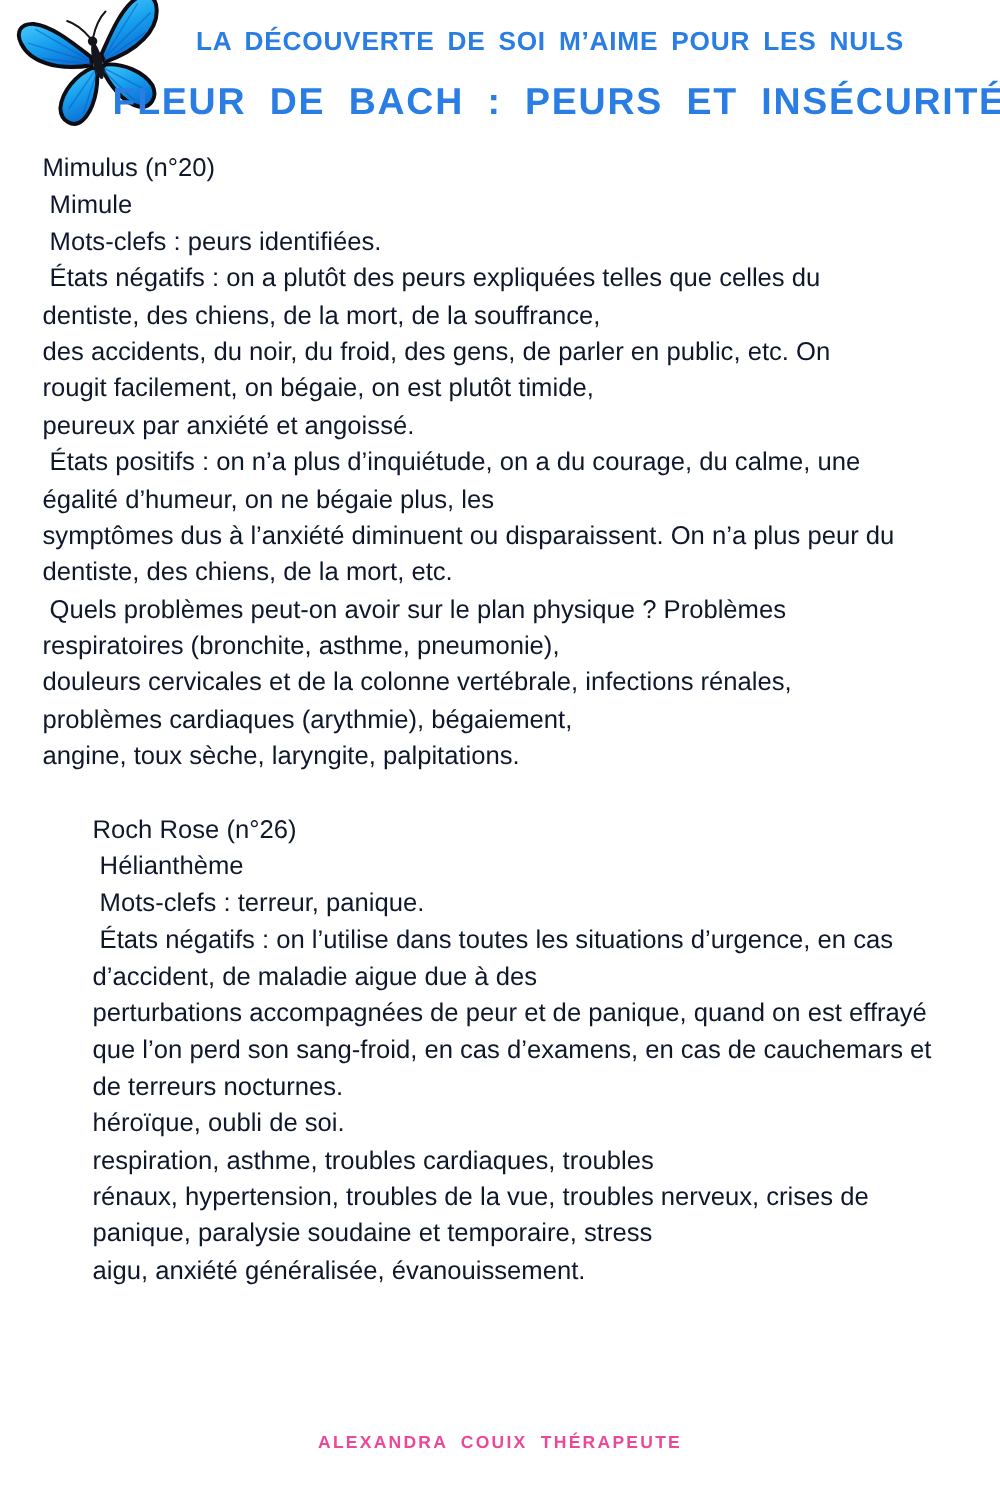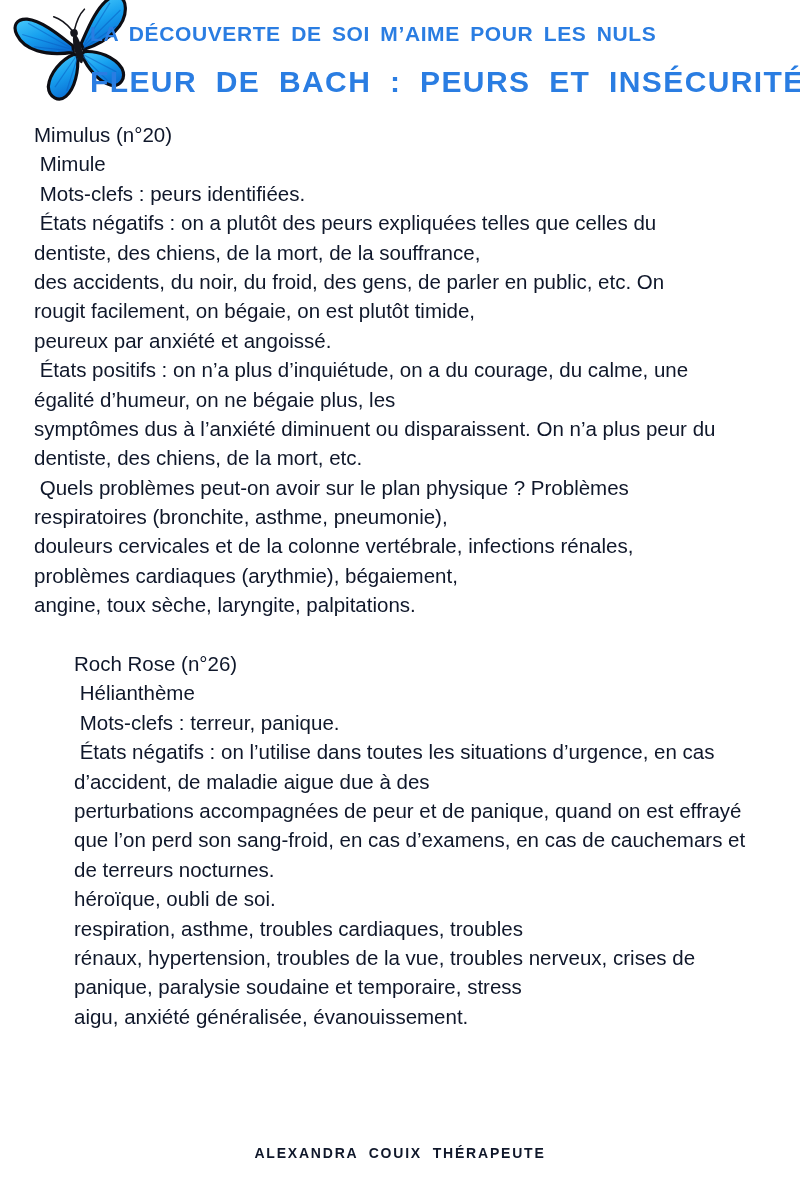--- a/index.html
+++ b/index.html
@@ -20,21 +20,21 @@
     width: 132px;
     height: 116px;
   }
   .butterfly-wrap svg { width: 100%; height: 100%; }
 
   .title-line1 {
     position: absolute;
     top: 22px;
     left: 90px;
     right: 10px;
-    text-align: left;
+    text-align: center;
     font-size: 21px;
     font-weight: bold;
     letter-spacing: 0.6px;
     word-spacing: 4px;
     color: #2a7de2;
     white-space: nowrap;
   }
   .title-line2 {
     position: absolute;
     top: 65px;
@@ -70,21 +70,21 @@
   .footer-signature {
     position: absolute;
     top: 1145px;
     left: 0;
     width: 100%;
     text-align: center;
     font-size: 14px;
     font-weight: bold;
     letter-spacing: 1.8px;
     word-spacing: 5px;
-    color: #0f172a;
+    color: #ec4899;
     white-space: nowrap;
   }
 </style>
 </head>
 <body>
 
 <div class="page">
 
   <div class="butterfly-wrap">
     <svg viewBox="0 0 120 110" aria-hidden="true">

